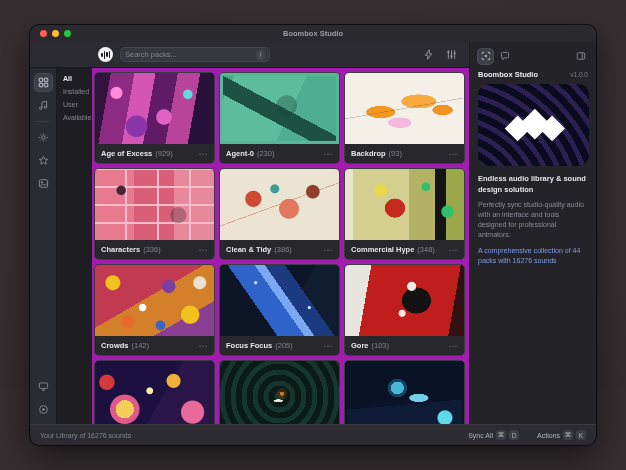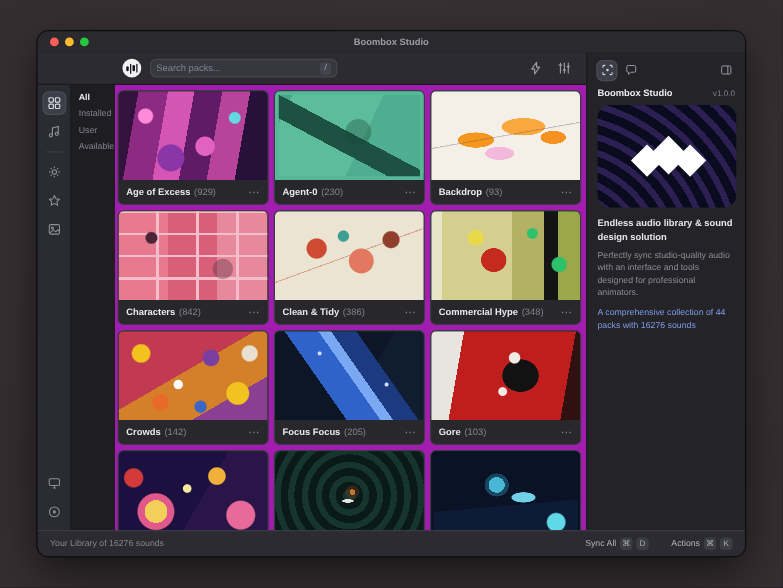--- a/index.html
+++ b/index.html
@@ -286,21 +286,21 @@
                   <span class="cname">Backdrop</span>
                   <span class="ccount">(93)</span>
                   <span class="cmenu">⋯</span>
                 </div>
               </div>
 
               <div class="card">
                 <div class="art art4"></div>
                 <div class="cfoot">
                   <span class="cname">Characters</span>
-                  <span class="ccount">(842)</span>
+                  <span class="ccount">(336)</span>
                   <span class="cmenu">⋯</span>
                 </div>
               </div>
 
               <div class="card">
                 <div class="art art5"></div>
                 <div class="cfoot">
                   <span class="cname">Clean &amp; Tidy</span>
                   <span class="ccount">(386)</span>
                   <span class="cmenu">⋯</span>

